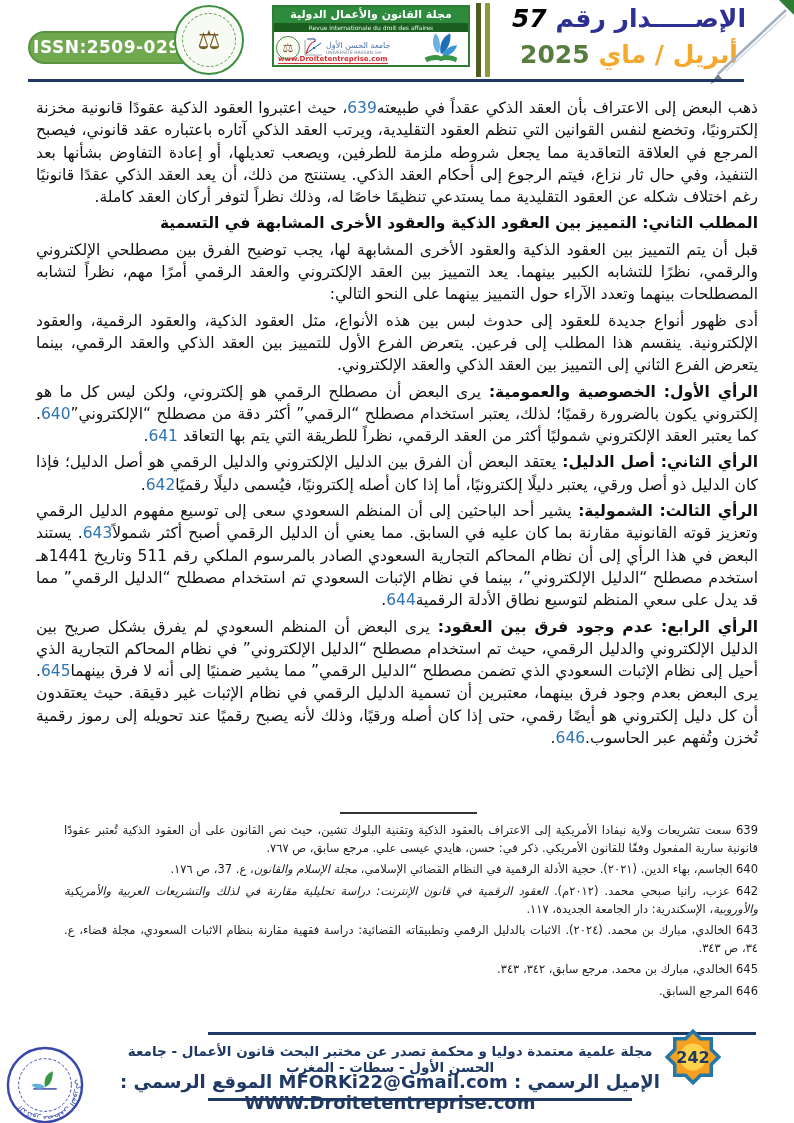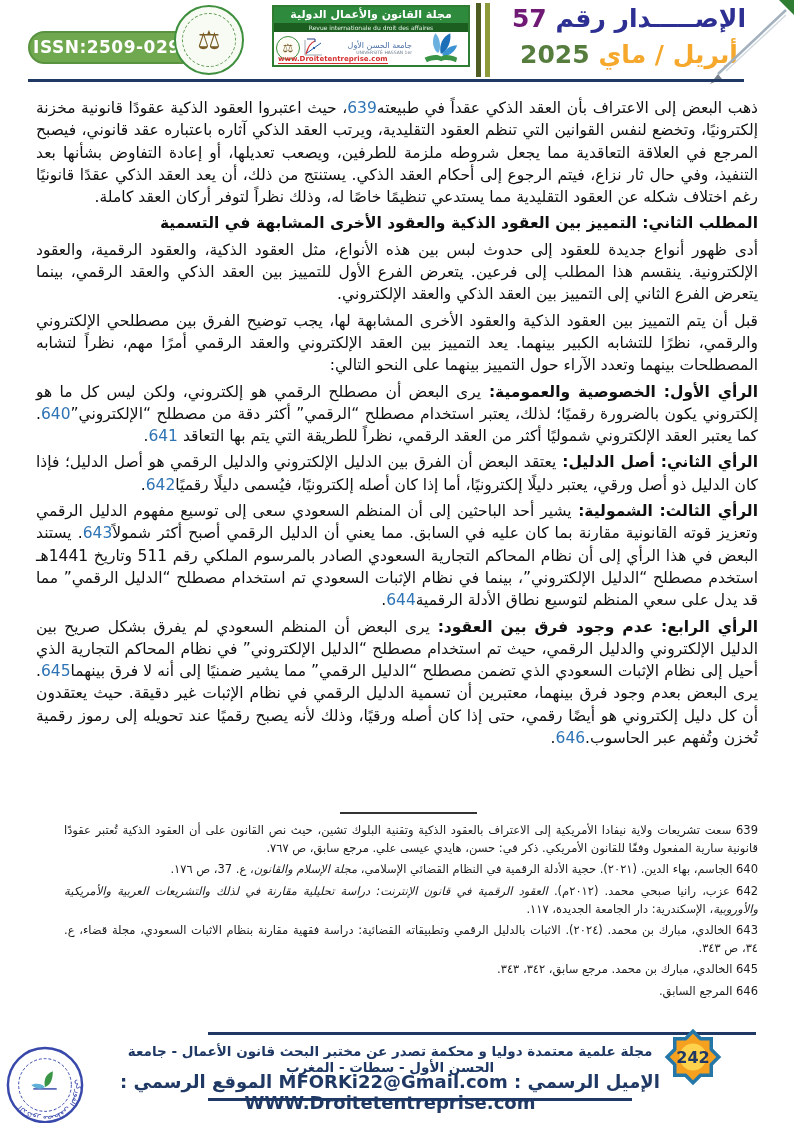--- a/index.html
+++ b/index.html
@@ -14,31 +14,31 @@
     border:2px solid #3e8f3e; background:#f7fbf3; display:flex; align-items:center; justify-content:center; }
   .stamp-circle .inner{ width:54px; height:54px; border-radius:50%; border:1px dashed #57964b;
     display:flex; align-items:center; justify-content:center; font-size:26px; color:#7a5c28; }
 
   .logo-box{ position:absolute; left:272px; top:5px; width:198px; height:62px; border:2px solid #2f7d32; background:#fff; }
   .logo-box .jl-title{ background:#2e8b3d; color:#fff; font-weight:bold; font-size:11px; line-height:16px; text-align:center; direction:rtl; }
   .logo-box .jl-sub{ background:#1b5e20; color:#e8f5e9; font-size:6px; line-height:9px; text-align:center; }
   .logo-box .jl-body{ display:flex; align-items:center; height:32px; padding:0 2px; gap:2px; }
   .mini-stamp{ width:24px; height:24px; border-radius:50%; border:1.5px solid #3e8f3e; background:#fdfdf6;
     font-size:12px; display:flex; align-items:center; justify-content:center; color:#7a5c28; flex:0 0 auto;}
-  .univ{ text-align:right; flex:1 1 auto; }
+  .univ{ text-align:left; flex:1 1 auto; }
   .univ .ar{ font-size:8px; color:#4a6fa5; direction:rtl; }
   .univ .fr{ font-size:4.5px; color:#6b7b8d; }
   .jl-site{ position:absolute; left:4px; bottom:1px; color:#d32f2f; font-size:7px; font-weight:bold; border-bottom:1px solid #d32f2f; }
 
   .green-bars{ position:absolute; left:476px; top:3px; width:15px; height:74px;
     background:linear-gradient(to right,#4f5d23 0 5px,#ffffff 5px 9px,#8f9a3a 9px 14px,#ffffff 14px); }
 
   .issue-block{ position:absolute; left:495px; top:4px; width:268px; direction:rtl; text-align:center; }
   .issue-l1{ font-size:25px; font-weight:bold; color:#2d3092; white-space:nowrap; }
-  .issue-l1 .num{ color:#701a75; }
+  .issue-l1 .num{ color:#000000;font-style:italic; }
   .issue-l2{ font-size:25px; font-weight:bold; color:#f5a82c; margin-top:7px; white-space:nowrap; }
   .issue-l2 .year{ color:#567d3e; }
 
   .pen{ position:absolute; left:702px; top:6px; }
   .corner-tri{ position:absolute; right:0; top:0; width:0; height:0;
     border-top:15px solid #2f7d32; border-left:15px solid transparent; }
   .header-rule{ position:absolute; left:28px; top:79px; width:716px; height:3px; background:#1f3864; }
 
   
   .body-text{ position:absolute; left:36px; right:36px; top:97px; direction:rtl; text-align:justify;
@@ -119,22 +119,22 @@
     <line x1="84" y1="9" x2="24" y2="65" stroke="#d3dbe2" stroke-width="1.5"></line>
     <path d="M16 68 L8 78 L20 73 Z" fill="#76828e"></path>
   </svg>
   <div class="corner-tri"></div>
 
   <div class="header-rule"></div>
 
   <main class="body-text">
     <p><span>ذهب البعض إلى الاعتراف بأن العقد الذكي عقداً في طبيعته</span><span class="rr">639</span><span>، حيث اعتبروا العقود الذكية عقودًا قانونية مخزنة إلكترونيًا، وتخضع لنفس القوانين التي تنظم العقود التقليدية، ويرتب العقد الذكي آثاره باعتباره عقد قانوني، فيصبح المرجع في العلاقة التعاقدية مما يجعل شروطه ملزمة للطرفين، ويصعب تعديلها، أو إعادة التفاوض بشأنها بعد التنفيذ، وفي حال ثار نزاع، فيتم الرجوع إلى أحكام العقد الذكي. يستنتج من ذلك، أن يعد العقد الذكي عقدًا قانونيًا رغم اختلاف شكله عن العقود التقليدية مما يستدعي تنظيمًا خاصًا له، وذلك نظراً لتوفر أركان العقد كاملة.</span></p>
     <p><span class="rb">المطلب الثاني: التمييز بين العقود الذكية والعقود الأخرى المشابهة في التسمية</span></p>
+    <p><span>قبل أن يتم التمييز بين العقود الذكية والعقود الأخرى المشابهة لها، يجب توضيح الفرق بين مصطلحي الإلكتروني والرقمي، نظرًا للتشابه الكبير بينهما. يعد التمييز بين العقد الإلكتروني والعقد الرقمي أمرًا مهم، نظراً لتشابه المصطلحات بينهما وتعدد الآراء حول التمييز بينهما على النحو التالي:</span></p>
     <p><span>أدى ظهور أنواع جديدة للعقود إلى حدوث لبس بين هذه الأنواع، مثل العقود الذكية، والعقود الرقمية، والعقود الإلكترونية. ينقسم هذا المطلب إلى فرعين. يتعرض الفرع الأول للتمييز بين العقد الذكي والعقد الرقمي، بينما يتعرض الفرع الثاني إلى التمييز بين العقد الذكي والعقد الإلكتروني.</span></p>
-    <p><span>قبل أن يتم التمييز بين العقود الذكية والعقود الأخرى المشابهة لها، يجب توضيح الفرق بين مصطلحي الإلكتروني والرقمي، نظرًا للتشابه الكبير بينهما. يعد التمييز بين العقد الإلكتروني والعقد الرقمي أمرًا مهم، نظراً لتشابه المصطلحات بينهما وتعدد الآراء حول التمييز بينهما على النحو التالي:</span></p>
     <p><span class="rb">الرأي الأول: الخصوصية والعمومية: </span><span>يرى البعض أن مصطلح الرقمي هو إلكتروني، ولكن ليس كل ما هو إلكتروني يكون بالضرورة رقميًا؛ لذلك، يعتبر استخدام مصطلح “الرقمي” أكثر دقة من مصطلح “الإلكتروني”</span><span class="rr">640</span><span>. كما يعتبر العقد الإلكتروني شموليًا أكثر من العقد الرقمي، نظراً للطريقة التي يتم بها التعاقد </span><span class="rr">641</span><span>.</span></p>
     <p><span class="rb">الرأي الثاني: أصل الدليل: </span><span>يعتقد البعض أن الفرق بين الدليل الإلكتروني والدليل الرقمي هو أصل الدليل؛ فإذا كان الدليل ذو أصل ورقي، يعتبر دليلًا إلكترونيًا، أما إذا كان أصله إلكترونيًا، فيُسمى دليلًا رقميًا</span><span class="rr">642</span><span>.</span></p>
     <p><span class="rb">الرأي الثالث: الشمولية: </span><span>يشير أحد الباحثين إلى أن المنظم السعودي سعى إلى توسيع مفهوم الدليل الرقمي وتعزيز قوته القانونية مقارنة بما كان عليه في السابق. مما يعني أن الدليل الرقمي أصبح أكثر شمولاً</span><span class="rr">643</span><span>. يستند البعض في هذا الرأي إلى أن نظام المحاكم التجارية السعودي الصادر بالمرسوم الملكي رقم 511 وتاريخ 1441هـ استخدم مصطلح “الدليل الإلكتروني”، بينما في نظام الإثبات السعودي تم استخدام مصطلح “الدليل الرقمي” مما قد يدل على سعي المنظم لتوسيع نطاق الأدلة الرقمية</span><span class="rr">644</span><span>.</span></p>
     <p><span class="rb">الرأي الرابع: عدم وجود فرق بين العقود: </span><span>يرى البعض أن المنظم السعودي لم يفرق بشكل صريح بين الدليل الإلكتروني والدليل الرقمي، حيث تم استخدام مصطلح “الدليل الإلكتروني” في نظام المحاكم التجارية الذي أحيل إلى نظام الإثبات السعودي الذي تضمن مصطلح “الدليل الرقمي” مما يشير ضمنيًا إلى أنه لا فرق بينهما</span><span class="rr">645</span><span>. يرى البعض بعدم وجود فرق بينهما، معتبرين أن تسمية الدليل الرقمي في نظام الإثبات غير دقيقة. حيث يعتقدون أن كل دليل إلكتروني هو أيضًا رقمي، حتى إذا كان أصله ورقيًا، وذلك لأنه يصبح رقميًا عند تحويله إلى رموز رقمية تُخزن وتُفهم عبر الحاسوب.</span><span class="rr">646</span><span>.</span></p>
   </main>
 
   <div class="fn-sep"></div>
   <section class="footnotes">
     <p><span>639 سعت تشريعات ولاية نيفادا الأمريكية إلى الاعتراف بالعقود الذكية وتقنية البلوك تشين، حيث نص القانون على أن العقود الذكية تُعتبر عقودًا قانونية سارية المفعول وفقًا للقانون الأمريكي. ذكر في: حسن، هايدي عيسى علي.  مرجع سابق، ص ٧٦٧.</span></p>
     <p><span>640 الجاسم، بهاء الدين. (٢٠٢١). حجية الأدلة الرقمية في النظام القضائي الإسلامي، </span><span class="ri">مجلة الإسلام والقانون</span><span>، ع. 37، ص ١٧٦.</span></p>

